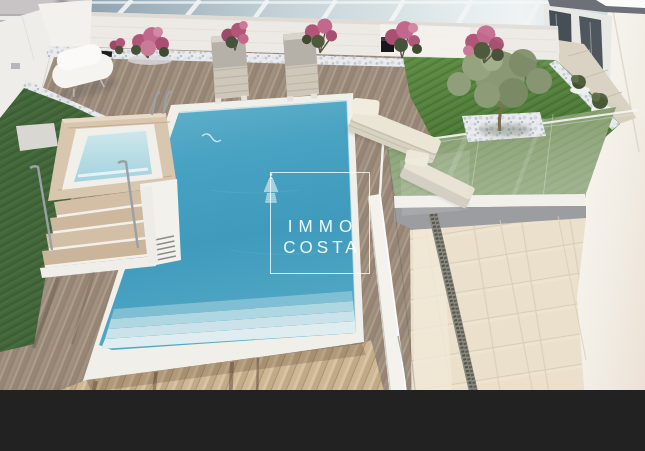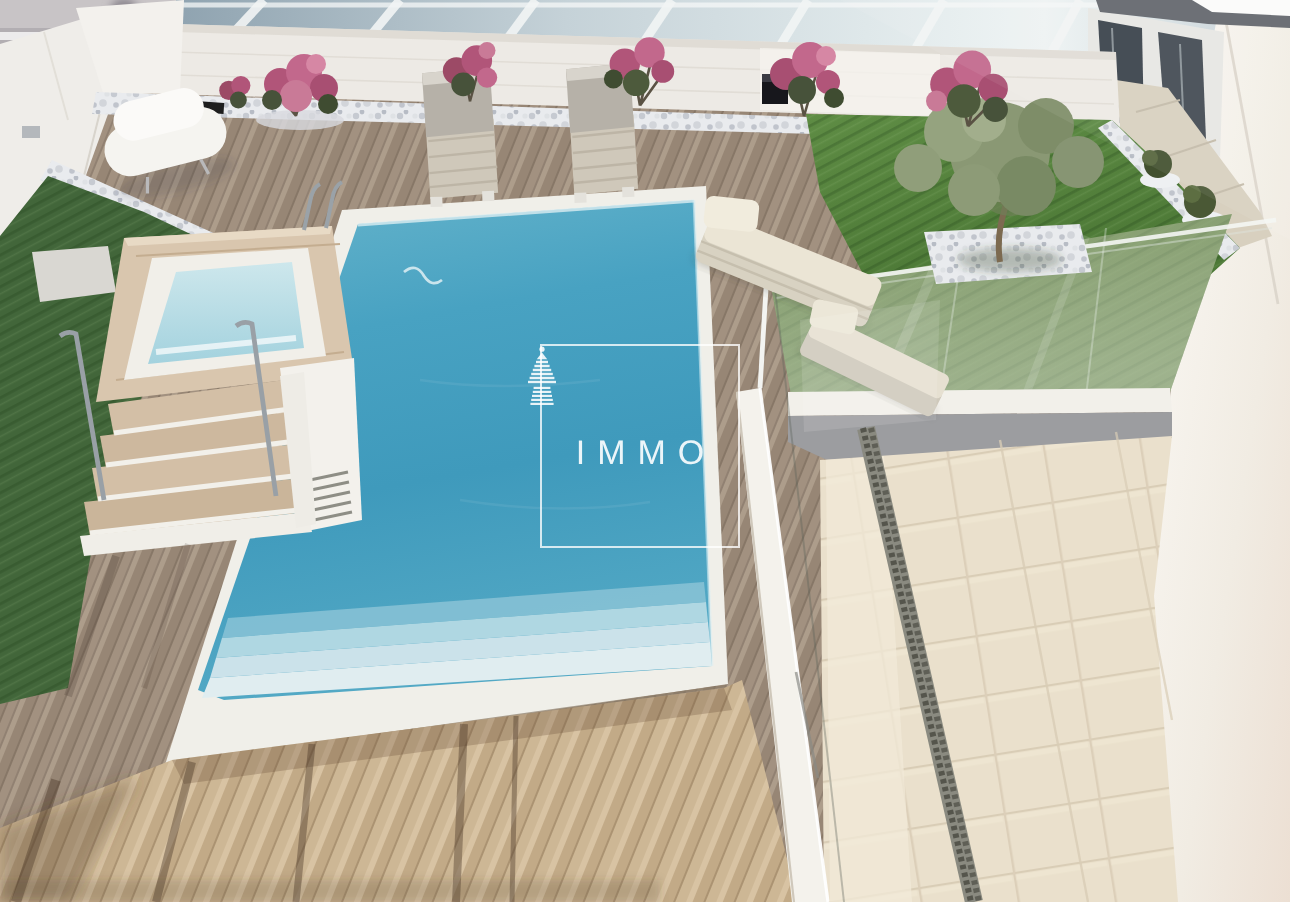--- a/index.html
+++ b/index.html
@@ -1,16 +1,16 @@
 <!DOCTYPE html>
 <html><head>
 <meta charset="utf-8">
 <style>
   html,body{margin:0;padding:0;background:#222;}
-  .stage{position:relative;width:645px;height:451px;overflow:hidden;
+  .stage{position:relative;width:645px;height:390px;overflow:hidden;
          font-family:"Liberation Sans",sans-serif;background:#9e8e82;}
   .stage svg{position:absolute;left:0;top:0;display:block;}
   
   .wm{position:absolute;left:270px;top:172px;width:100px;height:102px;
       border:1.5px solid rgba(255,255,255,.78);box-sizing:border-box;}
   .wm-icon{position:absolute;left:50%;top:11px;transform:translateX(-50%);}
   .wm-line{position:absolute;left:50%;transform:translateX(-50%);
       color:rgba(255,255,255,.9);font-weight:400;white-space:nowrap;}
   .wm-line1{top:44px;font-size:17px;letter-spacing:6px;margin-left:3px;}
   .wm-line2{top:65px;font-size:17px;letter-spacing:4px;margin-left:2px;}
@@ -422,14 +422,15 @@
       <rect x="6.8" y="15.4" width="12.4" height="1.2"></rect>
       <rect x="6" y="17.4" width="14" height="1.2"></rect>
       <rect x="8.8" y="20.4" width="8.4" height="1.1"></rect>
       <rect x="8.4" y="22.4" width="9.2" height="1.1"></rect>
       <rect x="8" y="24.4" width="10" height="1.1"></rect>
       <rect x="7.6" y="26.4" width="10.8" height="1.1"></rect>
       <rect x="7.2" y="28.4" width="11.6" height="1.1"></rect>
     </g>
   </svg>
   <div class="wm-line wm-line1">IMMO</div>
+  <div class="wm-line wm-line2">COSTA</div>
 </div>
 </div>
 
 </body></html>

